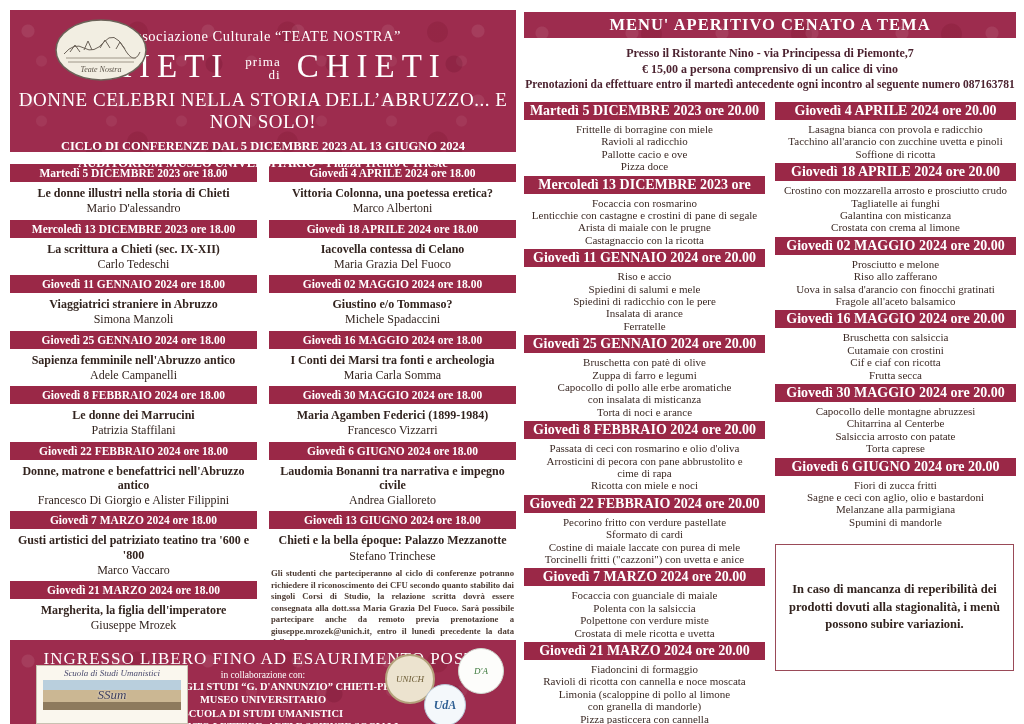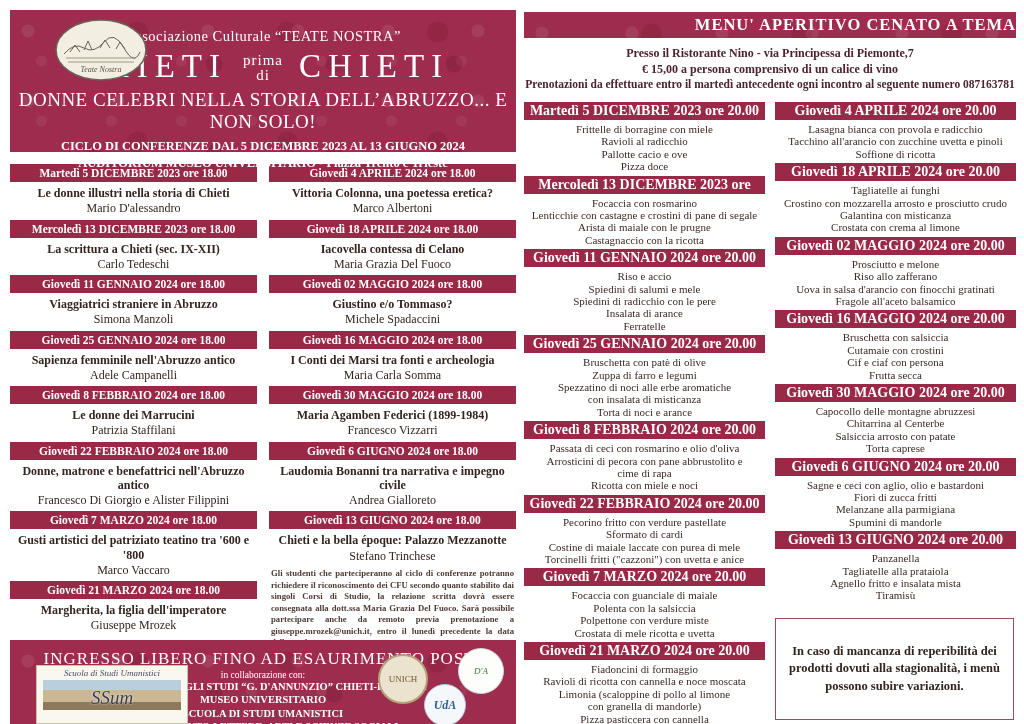--- a/index.html
+++ b/index.html
@@ -17,21 +17,21 @@
       radial-gradient(circle at 45% 85%, rgba(255,255,255,.06) 0 5px, transparent 6px),
       radial-gradient(circle at 85% 20%, rgba(120,20,45,.25) 0 10px, transparent 11px);
     background-size:90px 70px,120px 90px,70px 60px,150px 110px;
   }
   .flyer-header{position:relative;height:142px;color:#fff;text-align:center;}
   .logo-oval{position:absolute;left:44px;top:8px;width:94px;height:64px;}
   .logo-oval svg{display:block;}
   .assoc{padding-top:18px;font-size:14.5px;letter-spacing:.5px;}
   .big-title{display:flex;justify-content:center;align-items:center;gap:16px;
              margin-top:4px;font-size:33px;letter-spacing:7px;line-height:1.05;}
-  .prima-di{display:flex;flex-direction:column;align-items:center;font-size:15px;
+  .prima-di{display:flex;flex-direction:column;align-items:flex-end;font-size:13px;
             letter-spacing:1px;line-height:1.05;transform:translateY(2px);}
   .flyer-subtitle{font-size:19px;letter-spacing:.5px;margin-top:5px;}
   .flyer-series{font-size:12.5px;font-weight:bold;margin-top:6px;}
   .flyer-venue{font-size:12.5px;font-weight:bold;margin-top:2px;}
 
   .flyer-body{height:476px;display:flex;gap:12px;padding-top:12px;}
   .conf-col{flex:1;min-width:0;}
   .conf-entry{margin-bottom:4px;text-align:center;}
   .date-band{background:#9a2847;color:#fff;font-weight:bold;font-size:11.5px;
              height:18px;line-height:18px;text-align:center;}
@@ -42,45 +42,45 @@
 
   .flyer-footer{position:relative;height:88px;color:#fff;text-align:center;}
   .footer-line1{padding-top:9px;font-size:17px;letter-spacing:1px;}
   .footer-line2{font-size:9.5px;margin-top:1px;}
   .footer-collab{font-size:10.5px;font-weight:bold;line-height:1.28;}
   .ssum-card{position:absolute;left:26px;top:25px;width:150px;height:57px;
              background:#faf7ee;border:1px solid #c9c2b2;overflow:hidden;}
   .ssum-script{font-style:italic;font-size:9px;color:#4b4b6e;line-height:1;margin-top:3px;}
   .ssum-strip{height:30px;margin:2px 6px 0 6px;
               background:linear-gradient(180deg,#b9cfdd 0 35%,#cbb793 35% 75%,#8d7a5d 75% 100%);}
-  .ssum-bottom{font-style:italic;font-size:19px;color:#3c3c5a;line-height:1;margin-top:-22px;
+  .ssum-bottom{font-style:italic;font-size:13px;color:#3c3c5a;line-height:1;margin-top:-22px;
                text-shadow:0 0 2px #faf7ee;}
   .footer-logos{position:absolute;right:10px;top:6px;width:128px;height:78px;}
   .logo-circle{position:absolute;border-radius:50%;display:flex;align-items:center;
                justify-content:center;font-size:9px;overflow:hidden;}
-  .seal{left:0;top:8px;width:46px;height:46px;background:#ece3cf;border:2px solid #b3a27c;color:#6b5a33;}
+  .seal{left:7px;top:8px;width:46px;height:46px;background:#ece3cf;border:2px solid #b3a27c;color:#6b5a33;font-style:italic;}
   .dept{right:2px;top:2px;width:44px;height:44px;background:#fdfdfb;border:1px solid #cfd8cf;color:#3e7a3e;font-style:italic;}
   .uda{left:46px;top:38px;width:40px;height:40px;background:#f4f8fb;border:1px solid #b8c8d8;
        color:#2e5f93;font-weight:bold;font-size:12px;font-style:italic;}
 
   
   .menu-panel{position:absolute;left:524px;top:12px;width:492px;height:706px;background:#fff;}
-  .menu-title-band{height:26px;line-height:26px;color:#fff;text-align:right;
+  .menu-title-band{height:26px;line-height:26px;color:#fff;text-align:center;
                    font-size:16.5px;font-weight:bold;letter-spacing:1px;}
   .menu-info{text-align:center;color:#4c2330;font-weight:bold;margin-top:7px;line-height:1.35;}
   .menu-info .i0,.menu-info .i1{font-size:12px;}
   .menu-info .i2{font-size:11.5px;}
   .menu-cols{display:flex;gap:10px;margin-top:9px;}
   .menu-col{flex:1;min-width:0;}
   .menu-entry{margin-bottom:2px;text-align:center;}
   .menu-band{height:18px;line-height:18px;font-size:14px;}
   .menu-items{margin:3px 0 3px;}
   .menu-item{font-size:11px;color:#3c2a25;line-height:12.4px;}
   .disclaimer{border:1.5px solid #9a4a58;margin-top:16px;margin-right:2px;
-              padding:24px 12px;font-size:12.5px;color:#33241f;text-align:center;
+              padding:36px 12px;font-size:12.5px;color:#33241f;text-align:center;
               line-height:1.4;font-weight:bold;}
 </style>
 </head>
 <body>
 
 <div class="page">
 
   <div class="flyer">
 
     <div class="flyer-header maroon">
@@ -247,21 +247,21 @@
               <div class="menu-item">Spiedini di radicchio con le pere</div>
               <div class="menu-item">Insalata di arance</div>
               <div class="menu-item">Ferratelle</div>
             </div>
           </div>
           <div class="menu-entry">
             <div class="date-band menu-band">Giovedì 25 GENNAIO 2024 ore 20.00</div>
             <div class="menu-items">
               <div class="menu-item">Bruschetta con patè di olive</div>
               <div class="menu-item">Zuppa di farro e legumi</div>
-              <div class="menu-item">Spezzatino di noci alle erbe aromatiche</div>
+              <div class="menu-item">Capocollo di pollo alle erbe aromatiche</div>
               <div class="menu-item">con insalata di misticanza</div>
               <div class="menu-item">Torta di noci e arance</div>
             </div>
           </div>
           <div class="menu-entry">
             <div class="date-band menu-band">Giovedì 8 FEBBRAIO 2024 ore 20.00</div>
             <div class="menu-items">
               <div class="menu-item">Passata di ceci con rosmarino e olio d'oliva</div>
               <div class="menu-item">Arrosticini di pecora con pane abbrustolito e</div>
               <div class="menu-item">cime di rapa</div>
@@ -303,70 +303,61 @@
               <div class="date-band menu-band">Giovedì 4 APRILE 2024 ore 20.00</div>
               <div class="menu-items">
                 <div class="menu-item">Lasagna bianca con provola e radicchio</div>
                 <div class="menu-item">Tacchino all'arancio con zucchine uvetta e pinoli</div>
                 <div class="menu-item">Soffione di ricotta</div>
               </div>
             </div>
             <div class="menu-entry">
               <div class="date-band menu-band">Giovedì 18 APRILE 2024 ore 20.00</div>
               <div class="menu-items">
+                <div class="menu-item">Crostino con mozzarella arrosto e prosciutto crudo</div>
                 <div class="menu-item">Tagliatelle ai funghi</div>
-                <div class="menu-item">Crostino con mozzarella arrosto e prosciutto crudo</div>
                 <div class="menu-item">Galantina con misticanza</div>
                 <div class="menu-item">Crostata con crema al limone</div>
               </div>
             </div>
             <div class="menu-entry">
               <div class="date-band menu-band">Giovedì 02 MAGGIO 2024 ore 20.00</div>
               <div class="menu-items">
                 <div class="menu-item">Prosciutto e melone</div>
                 <div class="menu-item">Riso allo zafferano</div>
                 <div class="menu-item">Uova in salsa d'arancio con finocchi gratinati</div>
                 <div class="menu-item">Fragole all'aceto balsamico</div>
               </div>
             </div>
             <div class="menu-entry">
               <div class="date-band menu-band">Giovedì 16 MAGGIO 2024 ore 20.00</div>
               <div class="menu-items">
                 <div class="menu-item">Bruschetta con salsiccia</div>
                 <div class="menu-item">Cutamaie con crostini</div>
-                <div class="menu-item">Cif e ciaf con persona</div>
+                <div class="menu-item">Cif e ciaf con ricotta</div>
                 <div class="menu-item">Frutta secca</div>
               </div>
             </div>
             <div class="menu-entry">
               <div class="date-band menu-band">Giovedì 30 MAGGIO 2024 ore 20.00</div>
               <div class="menu-items">
                 <div class="menu-item">Capocollo delle montagne abruzzesi</div>
                 <div class="menu-item">Chitarrina al Centerbe</div>
                 <div class="menu-item">Salsiccia arrosto con patate</div>
                 <div class="menu-item">Torta caprese</div>
               </div>
             </div>
             <div class="menu-entry">
               <div class="date-band menu-band">Giovedì 6 GIUGNO 2024 ore 20.00</div>
               <div class="menu-items">
+                <div class="menu-item">Fiori di zucca fritti</div>
                 <div class="menu-item">Sagne e ceci con aglio, olio e bastardoni</div>
-                <div class="menu-item">Fiori di zucca fritti</div>
                 <div class="menu-item">Melanzane alla parmigiana</div>
                 <div class="menu-item">Spumini di mandorle</div>
               </div>
             </div>
-            <div class="menu-entry">
-              <div class="date-band menu-band">Giovedì 13 GIUGNO 2024 ore 20.00</div>
-              <div class="menu-items">
-                <div class="menu-item">Panzanella</div>
-                <div class="menu-item">Tagliatelle alla prataiola</div>
-                <div class="menu-item">Agnello fritto e insalata mista</div>
-                <div class="menu-item">Tiramisù</div>
-              </div>
-            </div>
           </div>
         <div class="disclaimer">In caso di mancanza di reperibilità dei prodotti dovuti alla stagionalità, i menù possono subire variazioni.</div>
       </div>
     </div>
   </div>
 
 </div>
 
 </body></html>

